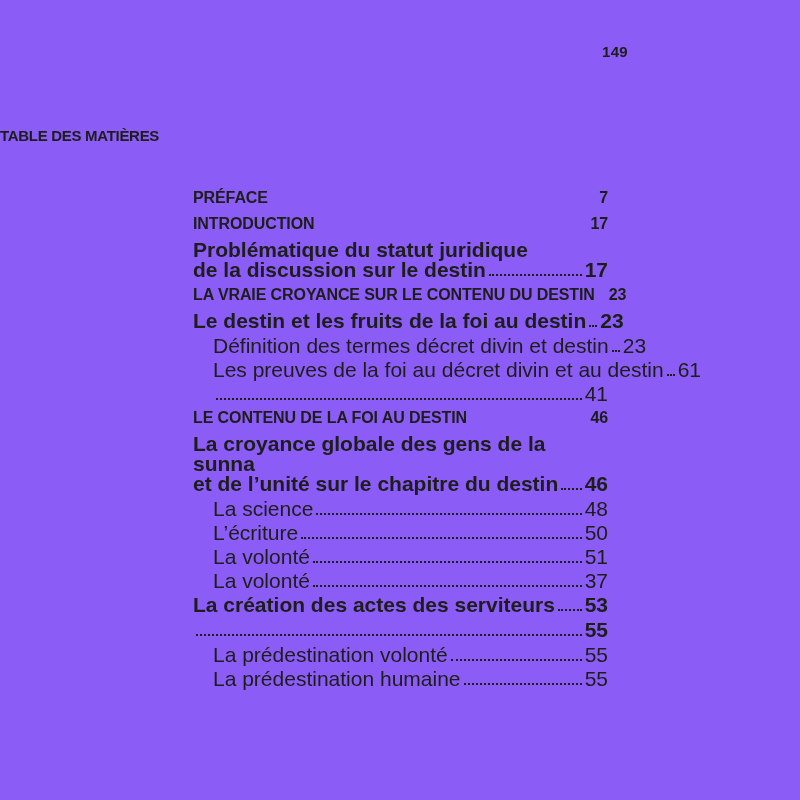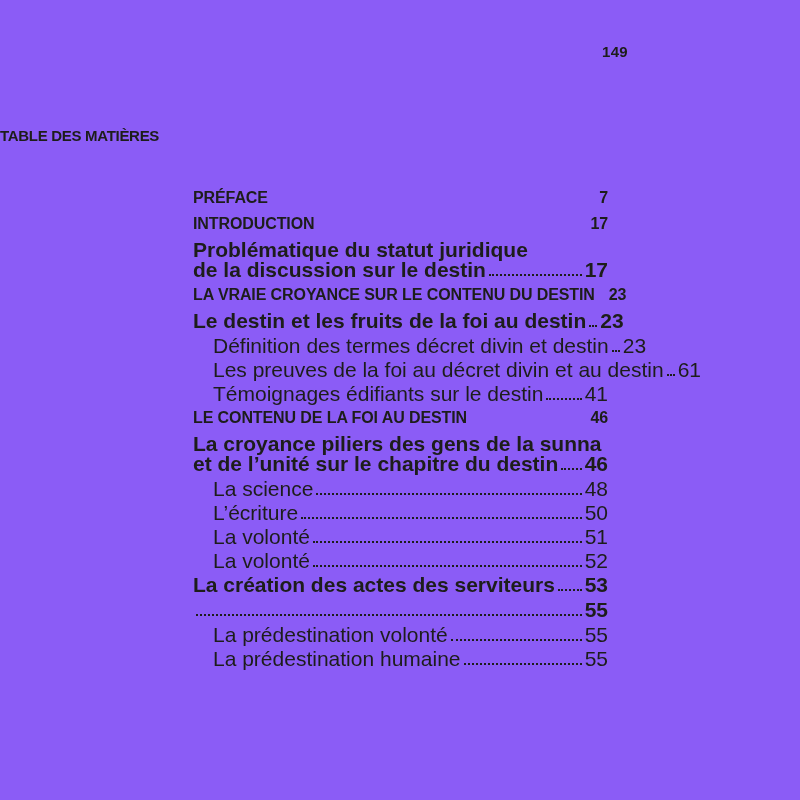--- a/index.html
+++ b/index.html
@@ -152,35 +152,34 @@
 
     <div class="row">
       <span class="row-label">Les preuves de la foi au décret divin et au destin</span>
       <span class="leader"></span>
       <span class="pagenum">61</span>
     </div>
   </div>
       <div class="entry level-3 has-dots">
 
     <div class="row">
-      <span class="row-label">Témoignages édifiants sur le destin</span>
       <span class="leader"></span>
       <span class="pagenum">41</span>
     </div>
   </div>
       <div class="entry level-1 no-dots">
 
     <div class="row">
       <span class="row-label">LE CONTENU DE LA FOI AU DESTIN</span>
       <span class="leader"></span>
       <span class="pagenum">46</span>
     </div>
   </div>
       <div class="entry level-2 has-dots">
-    <div class="first-line">La croyance piliers des gens de la sunna</div>
+    <div class="first-line">La croyance globale des gens de la sunna</div>
     <div class="row">
       <span class="row-label">et de l’unité sur le chapitre du destin</span>
       <span class="leader"></span>
       <span class="pagenum">46</span>
     </div>
   </div>
       <div class="entry level-3 has-dots">
 
     <div class="row">
       <span class="row-label">La science</span>
@@ -202,21 +201,21 @@
       <span class="row-label">La volonté</span>
       <span class="leader"></span>
       <span class="pagenum">51</span>
     </div>
   </div>
       <div class="entry level-3 has-dots">
 
     <div class="row">
       <span class="row-label">La volonté</span>
       <span class="leader"></span>
-      <span class="pagenum">52</span>
+      <span class="pagenum">37</span>
     </div>
   </div>
       <div class="entry level-2 has-dots">
 
     <div class="row">
       <span class="row-label">La création des actes des serviteurs</span>
       <span class="leader"></span>
       <span class="pagenum">53</span>
     </div>
   </div>

